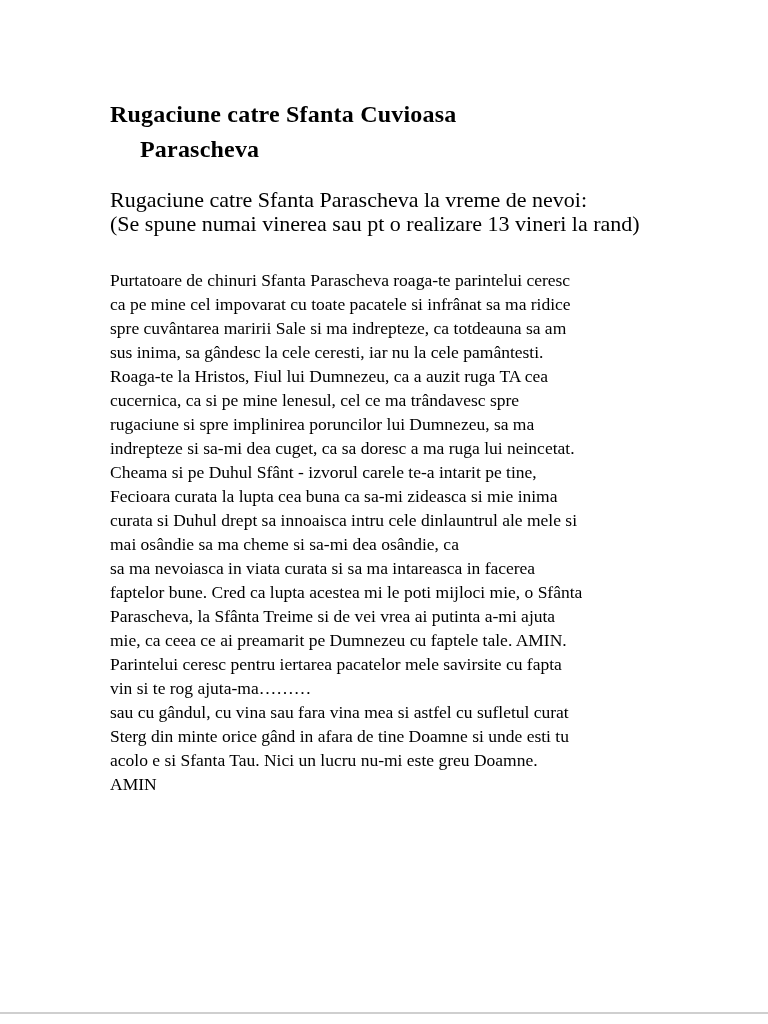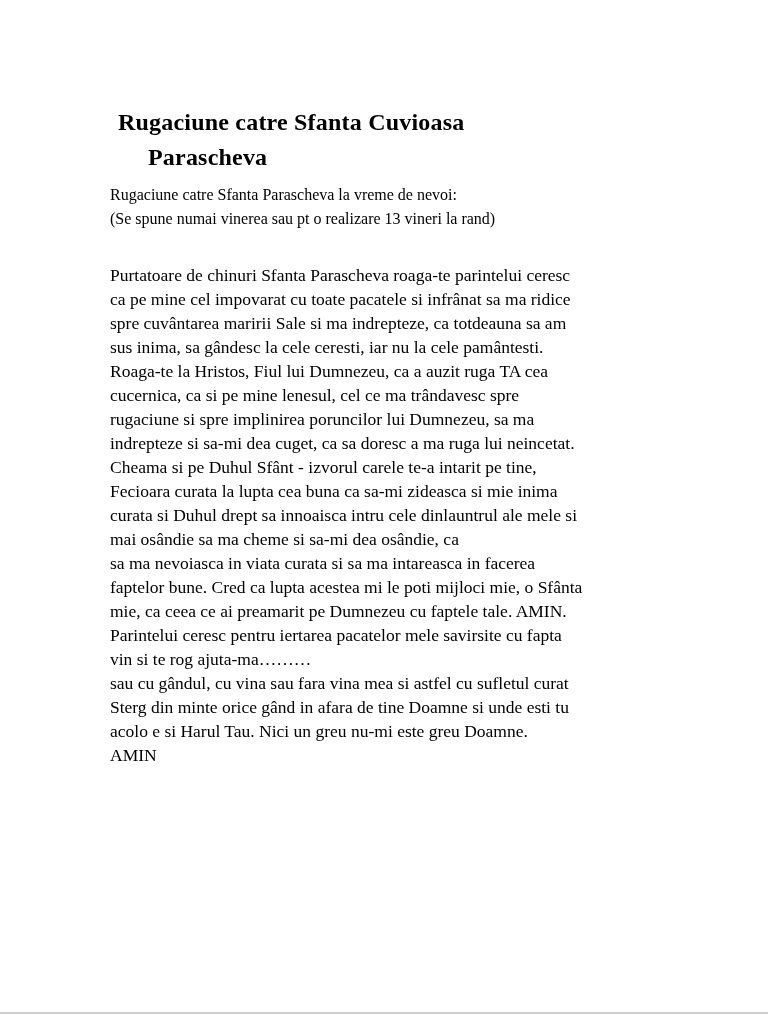--- a/index.html
+++ b/index.html
@@ -17,30 +17,31 @@
     color: #000000;
   }
   #content {
     position: absolute;
     top: 0;
     left: 110px;
     width: 560px;
     padding-top: 97px;
   }
   h1.doc-title {
-    margin: 8px;
+    margin: 0;
     font-size: 24px;
     font-weight: 700;
     line-height: 35px;
     letter-spacing: 0.2px;
   }
   .t-line { display: block; white-space: nowrap; }
   .t-indent { padding-left: 30px; }
   .subtitle {
-    font-size: 16px;
+    margin-top: 21px;
+    font-size: 22px;
     line-height: 24px;
   }
   .sub-line { display: block; white-space: nowrap; }
   .body-para {
     margin-top: 32px;
     font-size: 17.5px;
     line-height: 24px;
   }
   .body-line { display: block; white-space: nowrap; }
   .page-bottom-edge {
@@ -76,25 +77,26 @@
       <span class="body-line">Roaga-te la Hristos, Fiul lui Dumnezeu, ca a auzit ruga TA cea</span>
       <span class="body-line">cucernica, ca si pe mine lenesul, cel ce ma trândavesc spre</span>
       <span class="body-line">rugaciune si spre implinirea poruncilor lui Dumnezeu, sa ma</span>
       <span class="body-line">indrepteze si sa-mi dea cuget, ca sa doresc a ma ruga lui neincetat.</span>
       <span class="body-line">Cheama si pe Duhul Sfânt - izvorul carele te-a intarit pe tine,</span>
       <span class="body-line">Fecioara curata la lupta cea buna ca sa-mi zideasca si mie inima</span>
       <span class="body-line">curata si Duhul drept sa innoaisca intru cele dinlauntrul ale mele si</span>
       <span class="body-line">mai osândie sa ma cheme si sa-mi dea osândie, ca</span>
       <span class="body-line">sa ma nevoiasca in viata curata si sa ma intareasca in facerea</span>
       <span class="body-line">faptelor bune. Cred ca lupta acestea mi le poti mijloci mie, o Sfânta</span>
+      <span class="body-line">Parascheva, la Sfânta Treime si de vei vrea ai putinta a-mi ajuta</span>
       <span class="body-line">mie, ca ceea ce ai preamarit pe Dumnezeu cu faptele tale. AMIN.</span>
       <span class="body-line">Parintelui ceresc pentru iertarea pacatelor mele savirsite cu fapta</span>
       <span class="body-line">vin si te rog ajuta-ma………</span>
       <span class="body-line">sau cu gândul, cu vina sau fara vina mea si astfel cu sufletul curat</span>
       <span class="body-line">Sterg din minte orice gând in afara de tine Doamne si unde esti tu</span>
-      <span class="body-line">acolo e si Harul Tau. Nici un greu nu-mi este greu Doamne.</span>
+      <span class="body-line">acolo e si Sfanta Tau. Nici un lucru nu-mi este greu Doamne.</span>
       <span class="body-line">AMIN</span>
     </div>
 
   </div>
 
   <div class="page-bottom-edge"></div>
 </div>
 
 </body></html>

